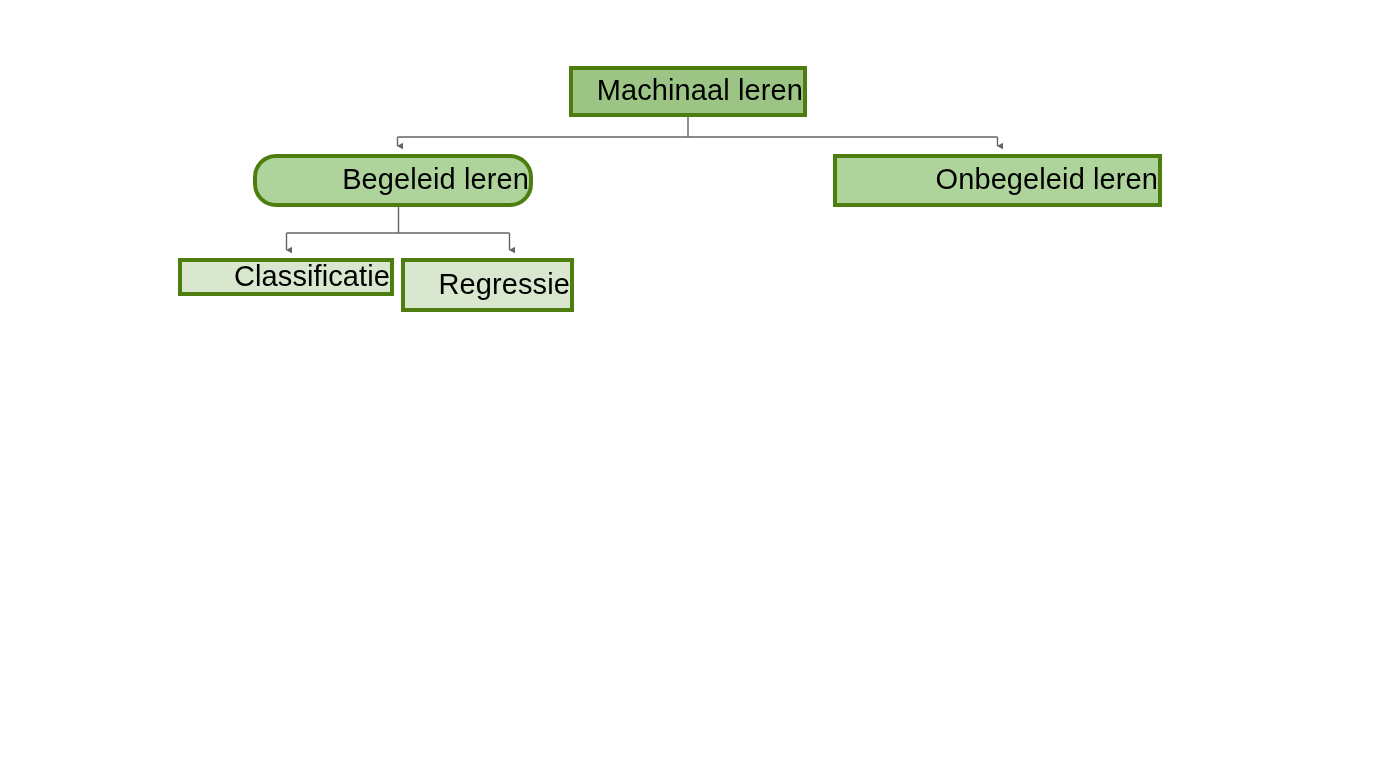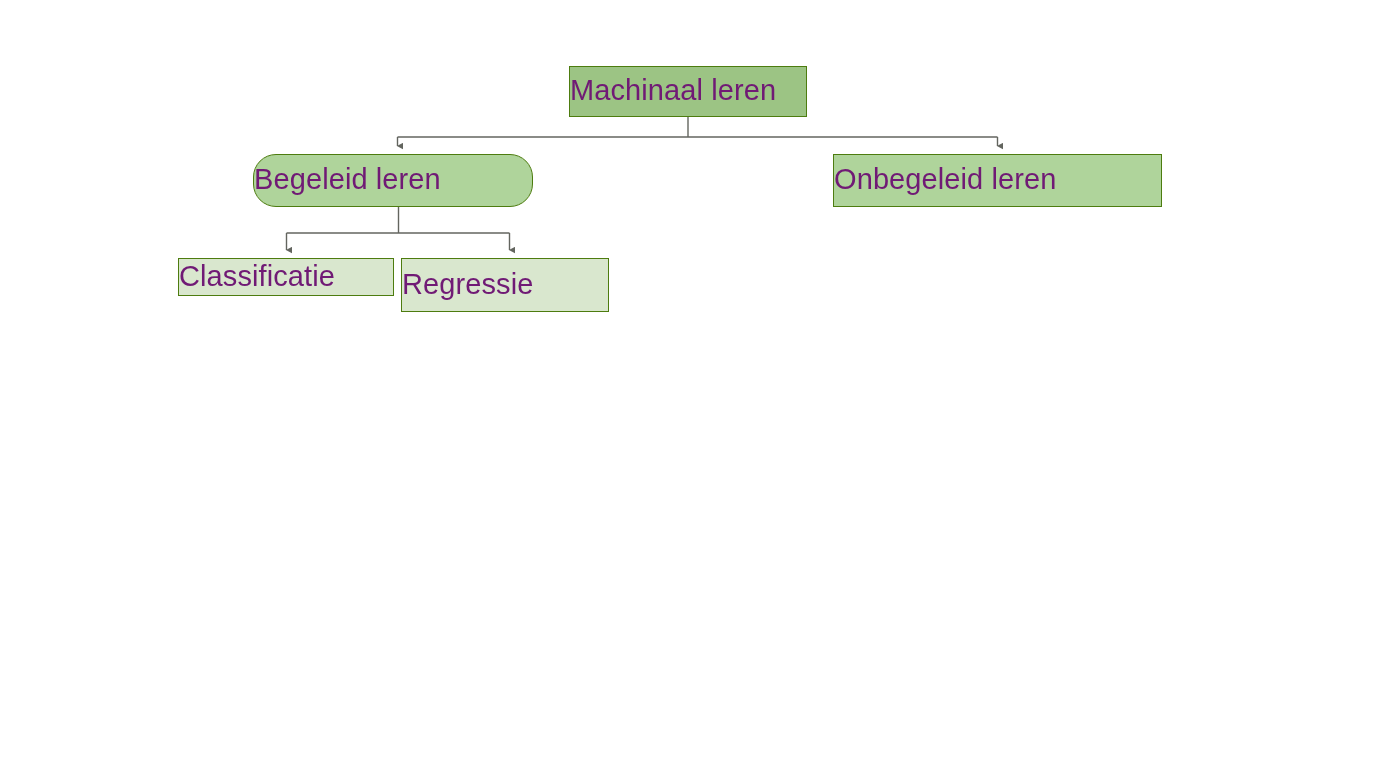--- a/index.html
+++ b/index.html
@@ -23,25 +23,25 @@
   #connectors {
     position: absolute;
     left: 0;
     top: 0;
     width: 1376px;
     height: 768px;
   }
   .node {
     position: absolute;
     box-sizing: border-box;
-    border: 1px solid #4d7c0f;
+    border: 4px solid #4d7c0f;
     display: flex;
     align-items: center;
-    justify-content: flex-start;
-    color: #701a75;
+    justify-content: flex-end;
+    color: #000000;
     letter-spacing: 0.1px;
     white-space: nowrap;
     z-index: 2;
   }
   .node-label {
     display: block;
     line-height: 1;
     padding-bottom: 2px;
   }
 
@@ -79,21 +79,21 @@
     left: 178px;
     top: 258px;
     width: 216px;
     height: 38px;
     background: #D9E7CE;
     font-size: 29px;
   }
   #node-regression {
     left: 401px;
     top: 258px;
-    width: 208px;
+    width: 173px;
     height: 54px;
     background: #D9E7CE;
     font-size: 29px;
   }
 </style>
 </head>
 <body>
 
 <div id="slide">
 

